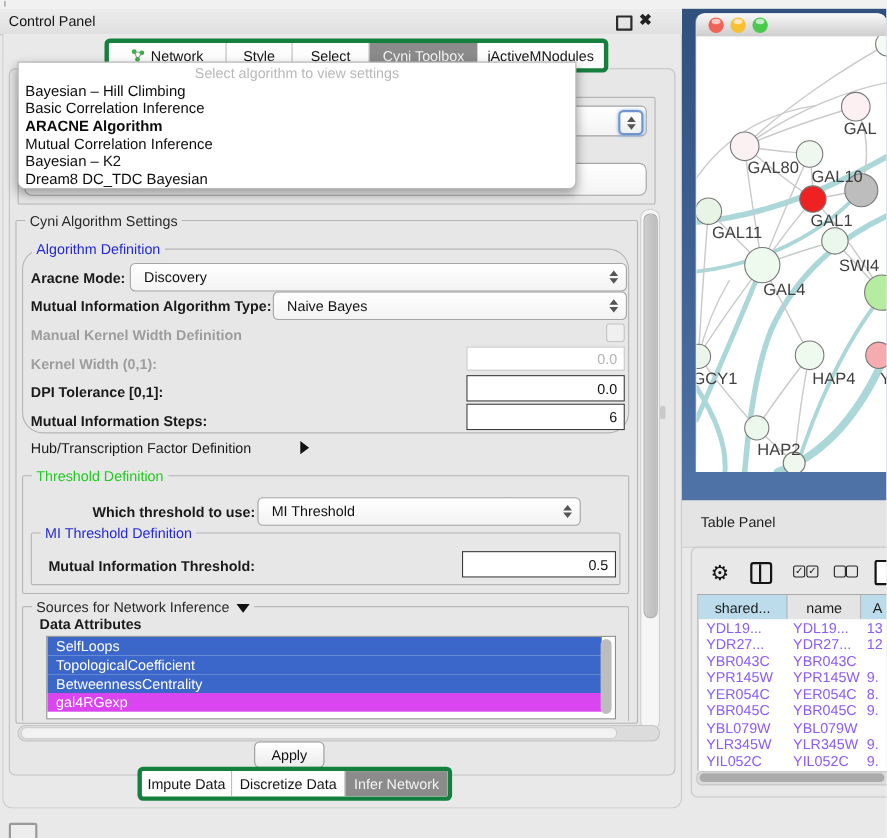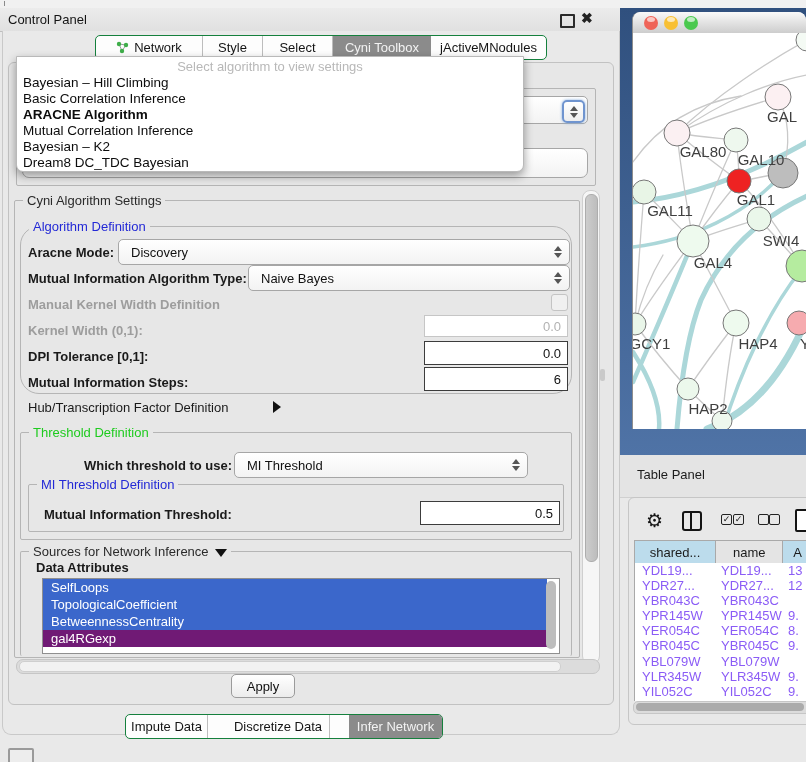--- a/index.html
+++ b/index.html
@@ -13,21 +13,21 @@
   #top-strip{left:0;top:0;width:806px;height:8px;background:#f1f1f1;border-bottom:1px solid #fff;}
   #cp-titlebar{left:0;top:8px;width:620px;height:23px;background:linear-gradient(#ececec,#e0e0e0);
                border-bottom:1px solid #bfbfbf;}
   #cp-title{position:absolute;left:8px;top:4px;font-size:13px;color:#141414;}
   .float-ico{position:absolute;left:560px;top:6px;width:11px;height:10px;border:2px solid #2b2b2b;border-radius:1px;}
   .close-ico{position:absolute;left:581px;top:2px;font-size:14px;font-weight:bold;color:#222;}
   
   #dock{left:2px;top:31px;width:616px;height:703px;background:#e9e9e9;border:1px solid #c9c9c9;border-top:none;
         border-radius:0 0 9px 9px;}
   
-  .tabgroup{position:absolute;display:flex;height:23px;border:1px solid #15803d;border-radius:5px;
+  .tabgroup{position:absolute;display:flex;height:23px;border:4px solid #15803d;border-radius:5px;
             background:#fdfdfd;overflow:hidden;z-index:5;}
   .tab{display:flex;align-items:center;justify-content:center;font-size:13px;color:#141414;
        border-right:1px solid #bdbdbd;box-sizing:border-box;gap:5px;}
   .tab:last-child{border-right:none;}
   .tab.sel{background:#8b8b8b;color:#f3f3f3;border-right:none;}
   
   #inner-panel{left:8px;top:62px;width:604px;height:641px;background:#e7e7e7;border:1px solid #c2c2c2;border-radius:6px;}
   
   .tbox{position:absolute;border:1px solid #b5b5b5;border-radius:2px;}
   .tlabel{position:absolute;top:-8px;left:8px;background:#e7e7e7;padding:0 4px;font-size:13px;color:#2a2a2a;white-space:nowrap;}
@@ -228,31 +228,31 @@
   <div class="field" style="left:420px;top:501px;width:140px;height:24px;">0.5</div>
 
   <div class="tbox" style="left:20px;top:551px;width:550px;height:104px;border-bottom:none;">
     <div class="tlabel"><span>Sources for Network Inference</span><span class="arrow-down"></span></div>
   </div>
   <div class="lbl" style="left:36px;top:560px;">Data Attributes</div>
   <div class="abs" id="attr-list">
     <div class="attr-item" style="background: rgb(59, 103, 203);">SelfLoops</div>
       <div class="attr-item" style="background: rgb(59, 103, 203);">TopologicalCoefficient</div>
       <div class="attr-item" style="background: rgb(59, 103, 203);">BetweennessCentrality</div>
-      <div class="attr-item" style="background: #701a75;">gal4RGexp</div>
+      <div class="attr-item" style="background: #d946ef;">gal4RGexp</div>
       <div id="attr-thumb"></div>
   </div>
 
   <div class="sb-track-h" style="left:16px;top:659px;width:582px;height:13px;">
     <div class="sb-thumb-h" style="left:2px;top:1px;width:540px;height:9px;"></div>
   </div>
 
   <div class="abs" id="apply-btn">Apply</div>
 
-  <div class="tabgroup" id="bottom-tabs" style="left:125px;top:714px;gap:19px;">
+  <div class="tabgroup" id="bottom-tabs" style="left:125px;top:697px;">
       <div class="tab" style="width: 82px;">
         <span>Impute Data</span>
       </div>
       <div class="tab" style="width: 103px;">
         <span>Discretize Data</span>
       </div>
       <div class="tab sel" style="width: 93px;">
         <span>Infer Network</span>
       </div>
     </div>

